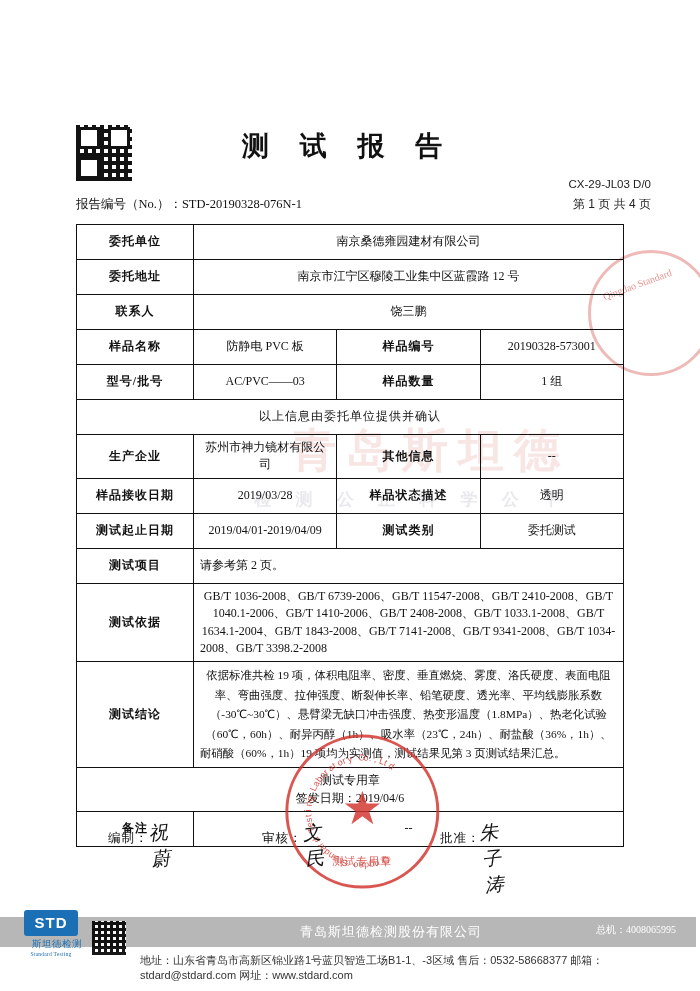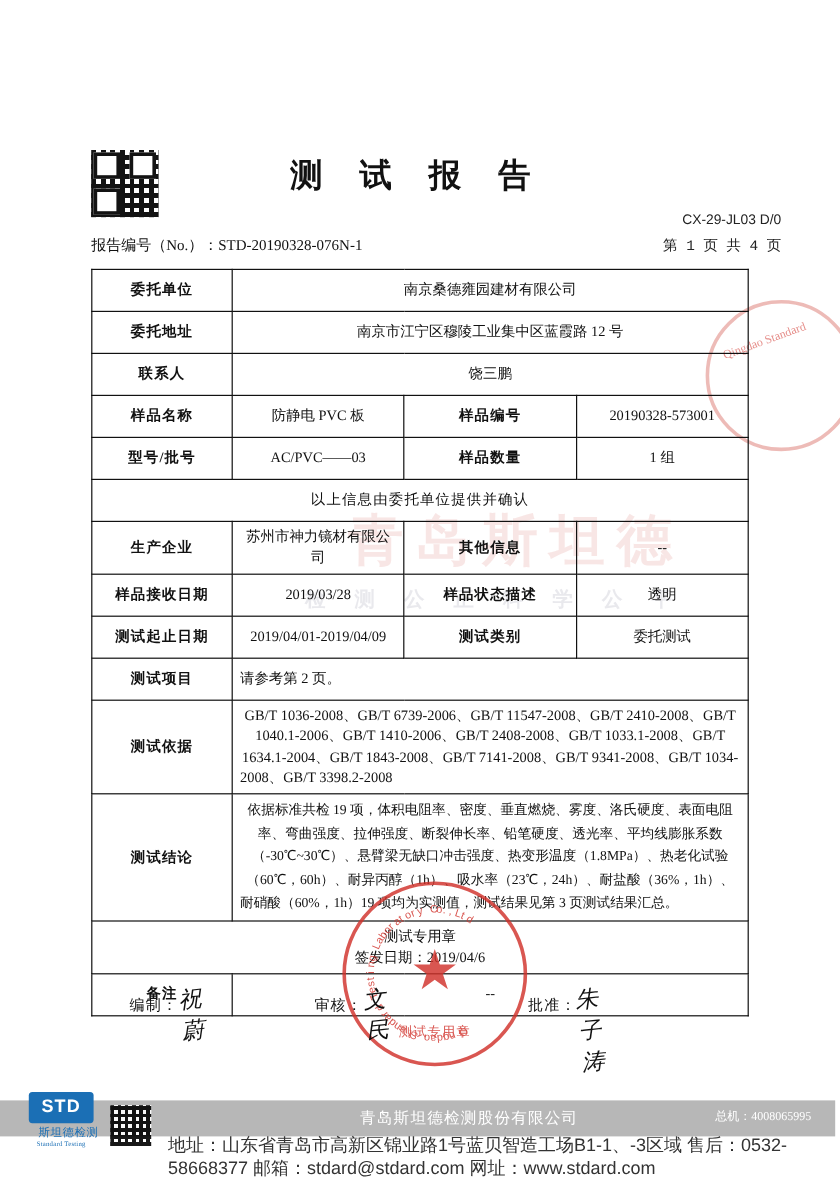--- a/index.html
+++ b/index.html
@@ -31,21 +31,21 @@
 
   .doc-title{
     position:absolute;left:0;right:0;top:128px;text-align:center;
     font-size:27px;letter-spacing:12px;font-weight:bold;
     font-family:"Liberation Serif", serif;
   }
   .code-right{
     position:absolute;right:45px;top:178px;text-align:right;
     font-size:11.5px;font-family:"Liberation Sans",sans-serif;color:#222;
   }
-  .code-right .ln2{margin-top:6px;font-family:Liberation Mono, monospace;font-size:12px;}
+  .code-right .ln2{margin-top:6px;font-family:Liberation Sans, sans-serif;font-size:12px;}
   .report-no{
     position:absolute;left:76px;top:196px;font-size:12.5px;
   }
 
   
   table.main{
     position:absolute;left:76px;top:224px;width:548px;
     border-collapse:collapse;
     table-layout:fixed;
   }
@@ -169,21 +169,21 @@
   .foot-logo .en{font-size:5.6px;color:#1b6fb5;letter-spacing:.2px;}
   .foot-qr{
     position:absolute;left:92px;bottom:36px;width:34px;height:34px;
     background:
       repeating-linear-gradient(90deg,#000 0 3px,#fff 3px 6px),
       repeating-linear-gradient(0deg,#000 0 3px,#fff 3px 6px);
     background-blend-mode:multiply;opacity:.9;
   }
   .foot-line{
     position:absolute;left:140px;bottom:8px;right:10px;
-    font-size:15px;color:#333;font-family:"Liberation Sans",sans-serif;
+    font-size:11px;color:#333;font-family:"Liberation Sans",sans-serif;
   }
 </style>
 </head>
 <body>
 
 <div class="page">
 
   <div class="qr">
       <div class="qr-b"></div>
     </div>

